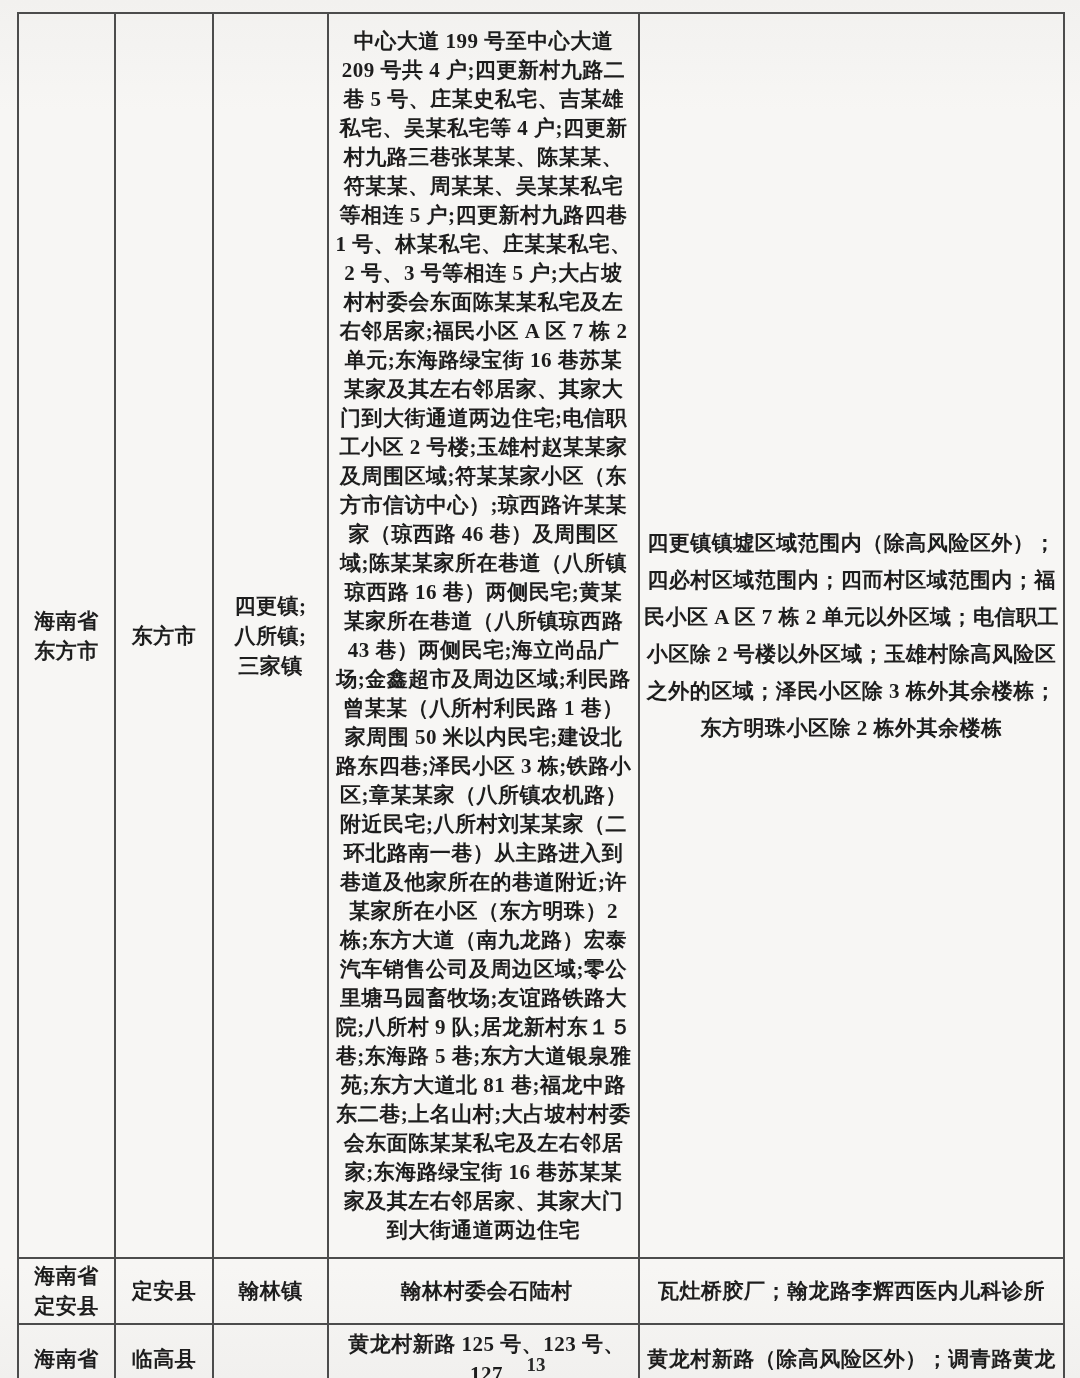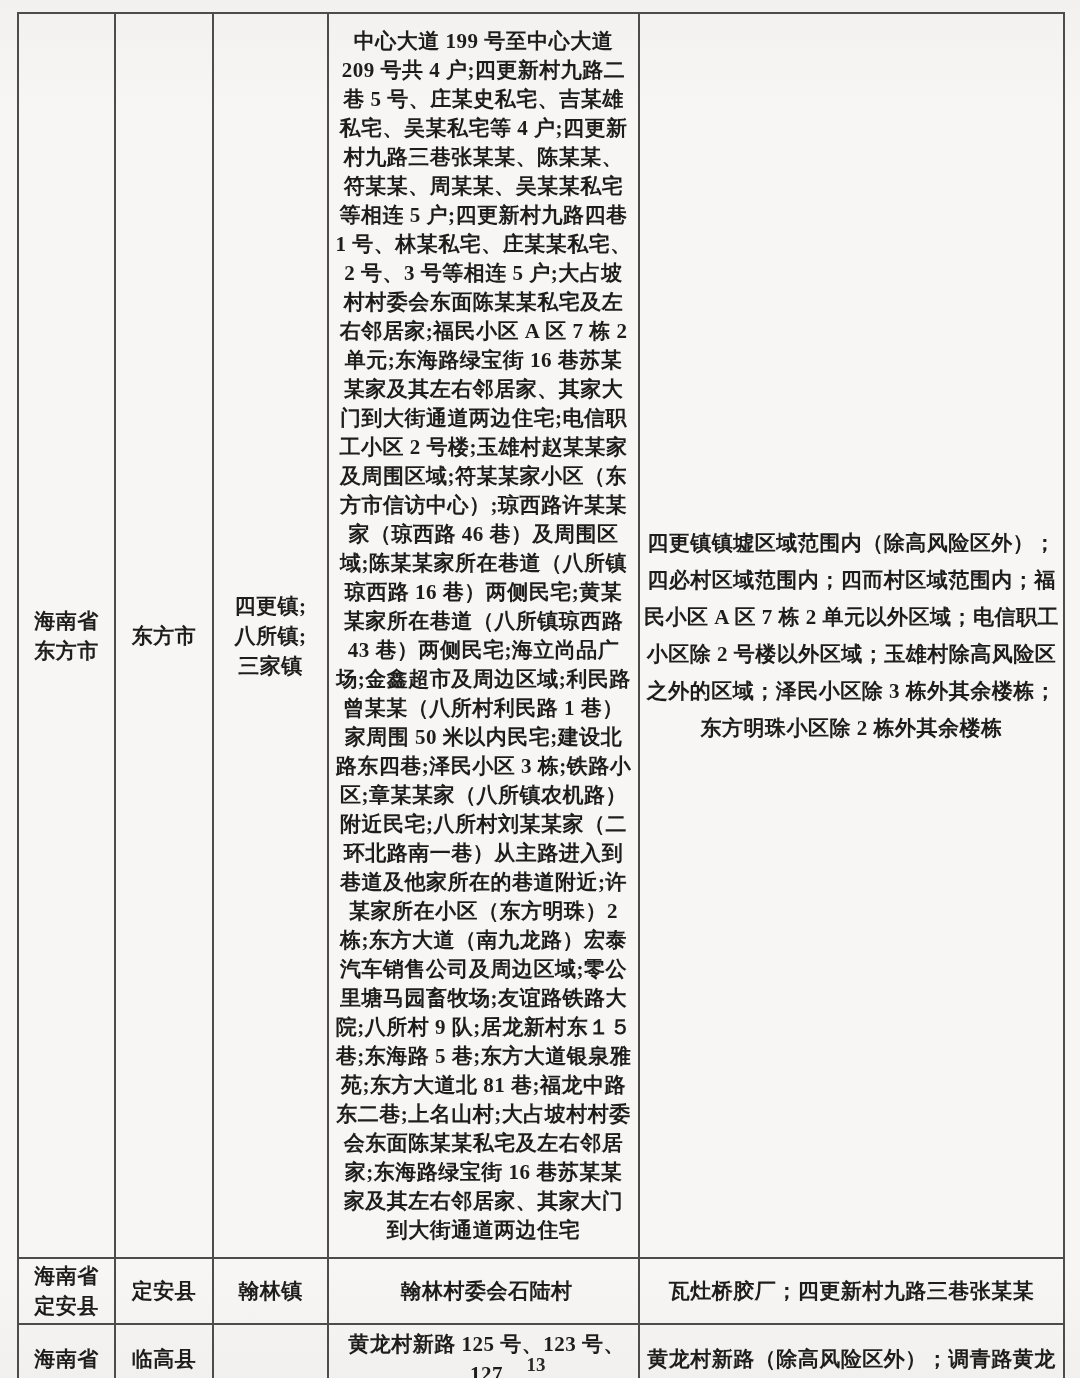--- a/index.html
+++ b/index.html
@@ -104,21 +104,21 @@
 三家镇</td>
         <td class="cell-areas">中心大道 199 号至中心大道 209 号共 4 户;四更新村九路二巷 5 号、庄某史私宅、吉某雄私宅、吴某私宅等 4 户;四更新村九路三巷张某某、陈某某、符某某、周某某、吴某某私宅等相连 5 户;四更新村九路四巷 1 号、林某私宅、庄某某私宅、2 号、3 号等相连 5 户;大占坡村村委会东面陈某某私宅及左右邻居家;福民小区 A 区 7 栋 2 单元;东海路绿宝街 16 巷苏某某家及其左右邻居家、其家大门到大街通道两边住宅;电信职工小区 2 号楼;玉雄村赵某某家及周围区域;符某某家小区（东方市信访中心）;琼西路许某某家（琼西路 46 巷）及周围区域;陈某某家所在巷道（八所镇琼西路 16 巷）两侧民宅;黄某某家所在巷道（八所镇琼西路 43 巷）两侧民宅;海立尚品广场;金鑫超市及周边区域;利民路曾某某（八所村利民路 1 巷）家周围 50 米以内民宅;建设北路东四巷;泽民小区 3 栋;铁路小区;章某某家（八所镇农机路）附近民宅;八所村刘某某家（二环北路南一巷）从主路进入到巷道及他家所在的巷道附近;许某家所在小区（东方明珠）2 栋;东方大道（南九龙路）宏泰汽车销售公司及周边区域;零公里塘马园畜牧场;友谊路铁路大院;八所村 9 队;居龙新村东１５巷;东海路 5 巷;东方大道银泉雅苑;东方大道北 81 巷;福龙中路东二巷;上名山村;大占坡村村委会东面陈某某私宅及左右邻居家;东海路绿宝街 16 巷苏某某家及其左右邻居家、其家大门到大街通道两边住宅</td>
         <td class="cell-other">四更镇镇墟区域范围内（除高风险区外）；四必村区域范围内；四而村区域范围内；福民小区 A 区 7 栋 2 单元以外区域；电信职工小区除 2 号楼以外区域；玉雄村除高风险区之外的区域；泽民小区除 3 栋外其余楼栋；东方明珠小区除 2 栋外其余楼栋</td>
       </tr>
       <tr class="row-dingan">
         <td class="cell-province">海南省
 定安县</td>
         <td class="cell-city">定安县</td>
         <td class="cell-towns">翰林镇</td>
         <td class="cell-areas">翰林村委会石陆村</td>
-        <td class="cell-other">瓦灶桥胶厂；四更新村九路三巷张某某</td>
+        <td class="cell-other">瓦灶桥胶厂；翰龙路李辉西医内儿科诊所</td>
       </tr>
       <tr class="row-lingao">
         <td class="cell-province">海南省</td>
         <td class="cell-city">临高县</td>
         <td class="cell-towns"></td>
         <td class="cell-areas">黄龙村新路 125 号、123 号、127</td>
         <td class="cell-other">黄龙村新路（除高风险区外）；调青路黄龙</td>
       </tr>
     </tbody>
   </table>

